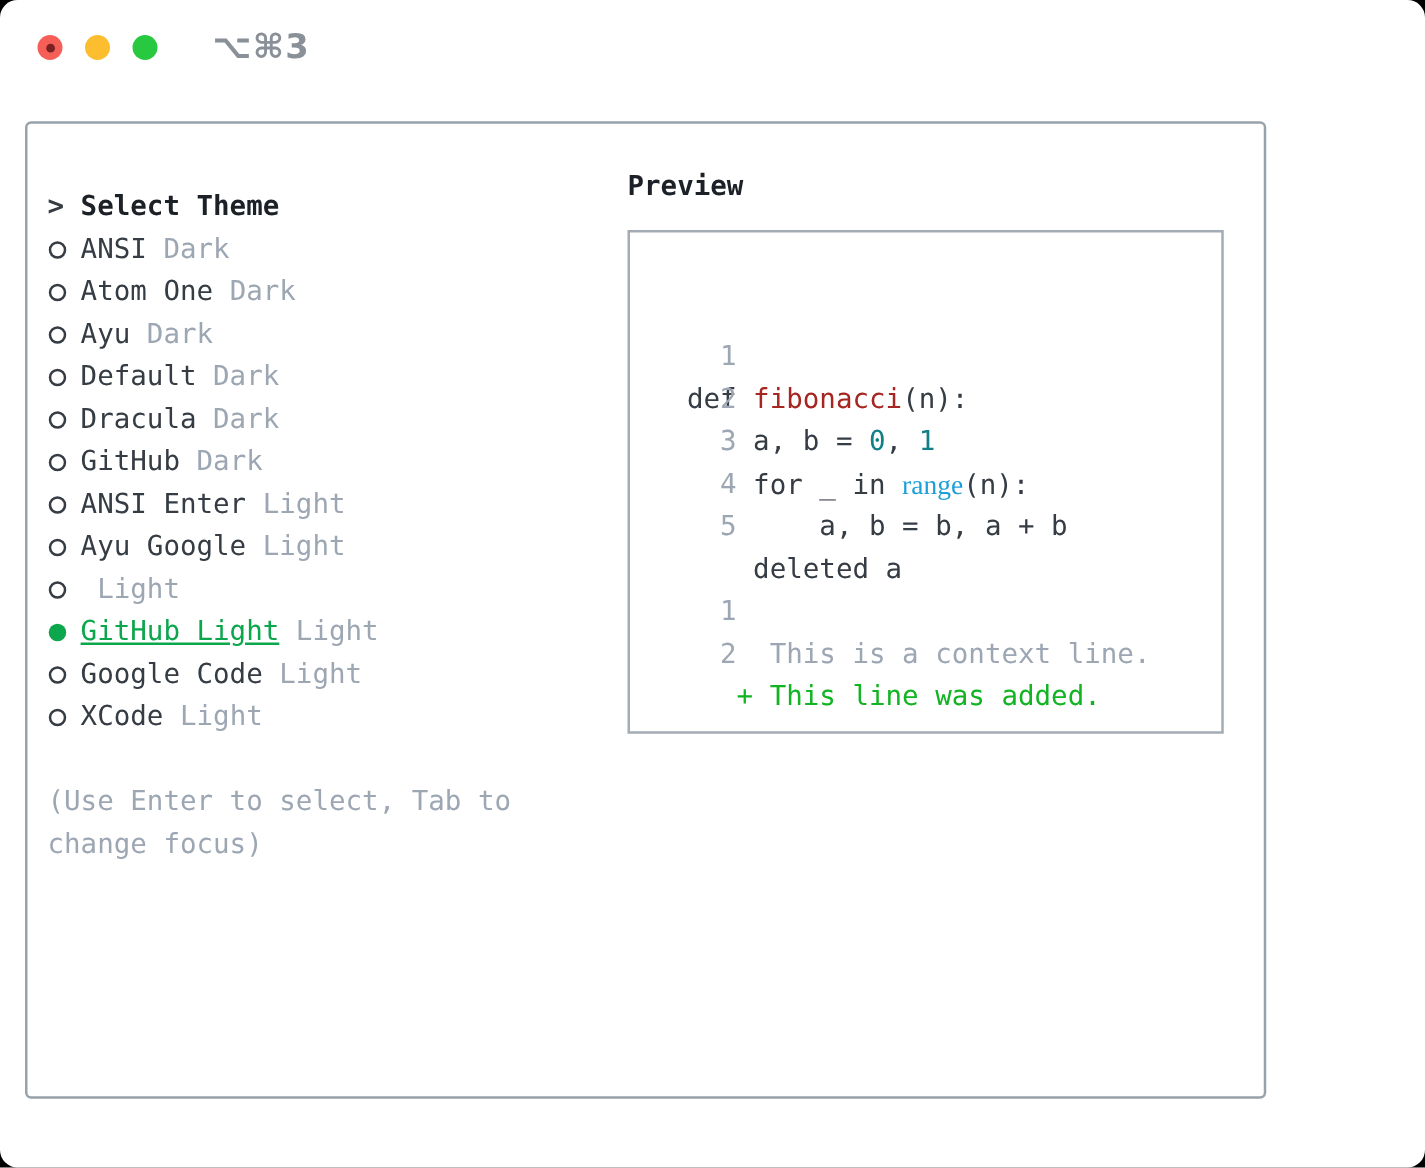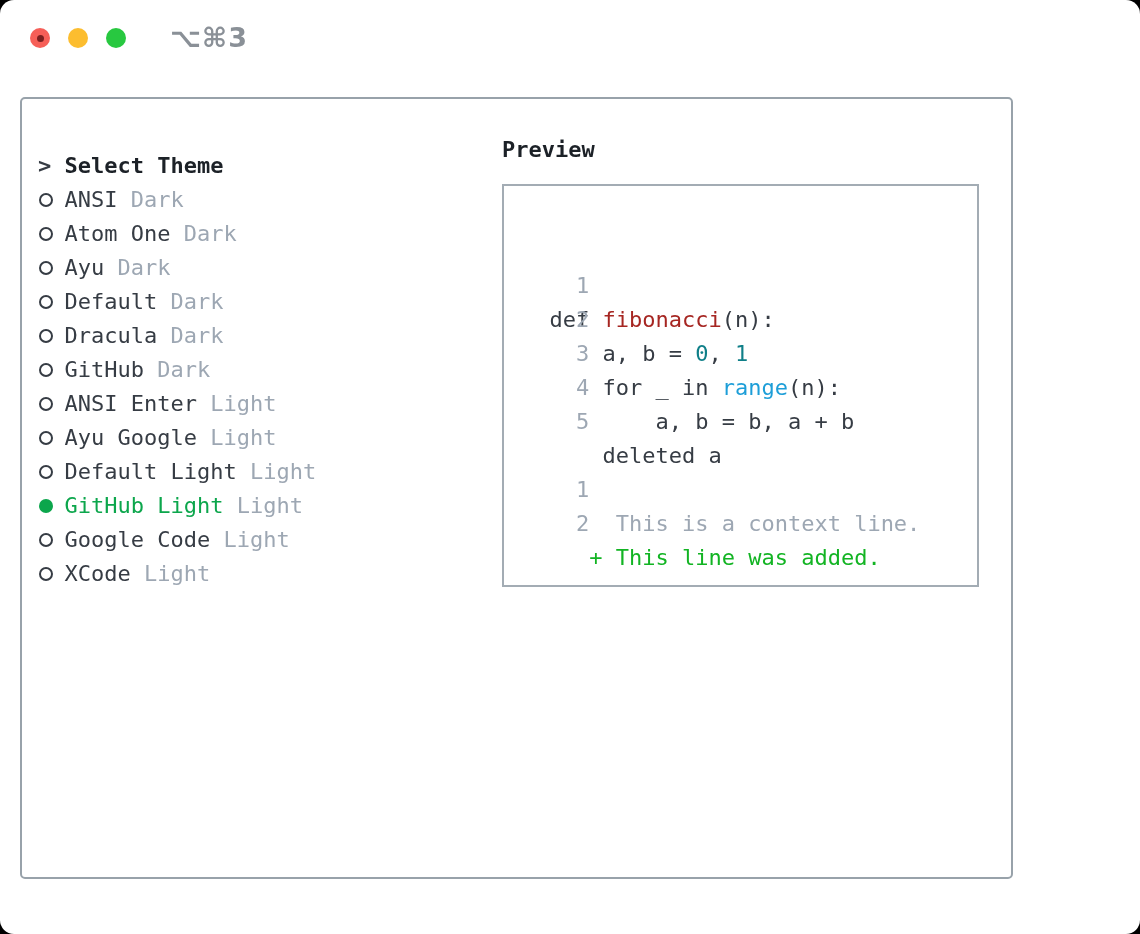--- a/index.html
+++ b/index.html
@@ -45,21 +45,21 @@
   }
   .left-col{position:absolute;left:16px;top:50px;}
   .row{display:flex;height:34px;align-items:center;white-space:pre;}
   .marker{display:inline-flex;width:2ch;align-items:center;}
   .dot{width:14px;height:14px;border-radius:50%;box-sizing:border-box;margin-left:1px;}
   .dot.open{border:2px solid var(--text-dark);}
   .dot.filled{background:var(--accent-green);}
   .cursor{font-weight:bold;color:var(--text-dark);}
   .hdr{font-weight:bold;color:var(--hdr-dark);}
   .variant{color:var(--muted);}
-  .row.selected .label{color:var(--accent-green);}
+  .row.selected .label{color:var(--accent-green);text-decoration:underline;}
   .apply-section{margin-top:34px;}
   .hint{
     margin-top:34px;
     color:var(--muted);
     white-space:pre-wrap;
     max-width:29ch;
   }
   
   .preview-col{position:absolute;left:480px;top:34px;}
   .preview-box{
@@ -68,21 +68,21 @@
     box-sizing:border-box;
     border:2px solid var(--preview-border);
     padding:49px 0 0 19px;
     background:#fff;
   }
   .code-line{height:34px;white-space:pre;}
   .lnum{display:inline-block;width:2ch;color:var(--muted);}
   .tok-plain{color:var(--text-dark);}
   .tok-func{color:var(--code-func);}
   .tok-number{color:var(--code-number);}
-  .tok-builtin{color:var(--code-builtin);}
+  .tok-builtin{color:var(--code-builtin);font-family:Liberation Serif, serif;}
   .tok-context{color:var(--muted);}
   .tok-deleted{color:var(--code-deleted);}
   .tok-added{color:var(--code-added);margin-top:31px;}
 </style>
 </head>
 <body>
 
 <div class="window">
 
   <div class="titlebar">
@@ -137,40 +137,41 @@
     <span class="label">ANSI Enter</span><span> </span><span class="variant">Light</span>
   </div>
 
   <div class="row">
     <span class="marker"><span class="dot open"></span></span>
     <span class="label">Ayu Google</span><span> </span><span class="variant">Light</span>
   </div>
 
   <div class="row">
     <span class="marker"><span class="dot open"></span></span>
-    <span class="label">Default Light</span><span> </span><span class="variant">Light</span>
+    <span> </span><span class="variant">Light</span>
   </div>
 
   <div class="row selected">
     <span class="marker"><span class="dot filled"></span></span>
     <span class="label">GitHub Light</span><span> </span><span class="variant">Light</span>
   </div>
 
   <div class="row">
     <span class="marker"><span class="dot open"></span></span>
     <span class="label">Google Code</span><span> </span><span class="variant">Light</span>
   </div>
 
   <div class="row">
     <span class="marker"><span class="dot open"></span></span>
     <span class="label">XCode</span><span> </span><span class="variant">Light</span>
   </div>
 </div>
 
 
+      <div class="hint">(Use Enter to select, Tab to change focus)</div>
     </div>
 
     <div class="preview-col">
       <div class="row">
         <span class="hdr">Preview</span>
       </div>
       <div class="preview-box" id="preview-box">
   <div class="code-line">
     <span class="lnum">1</span>
   <span class="tok-plain">def </span><span class="tok-func">fibonacci</span><span class="tok-plain">(n):</span></div>

